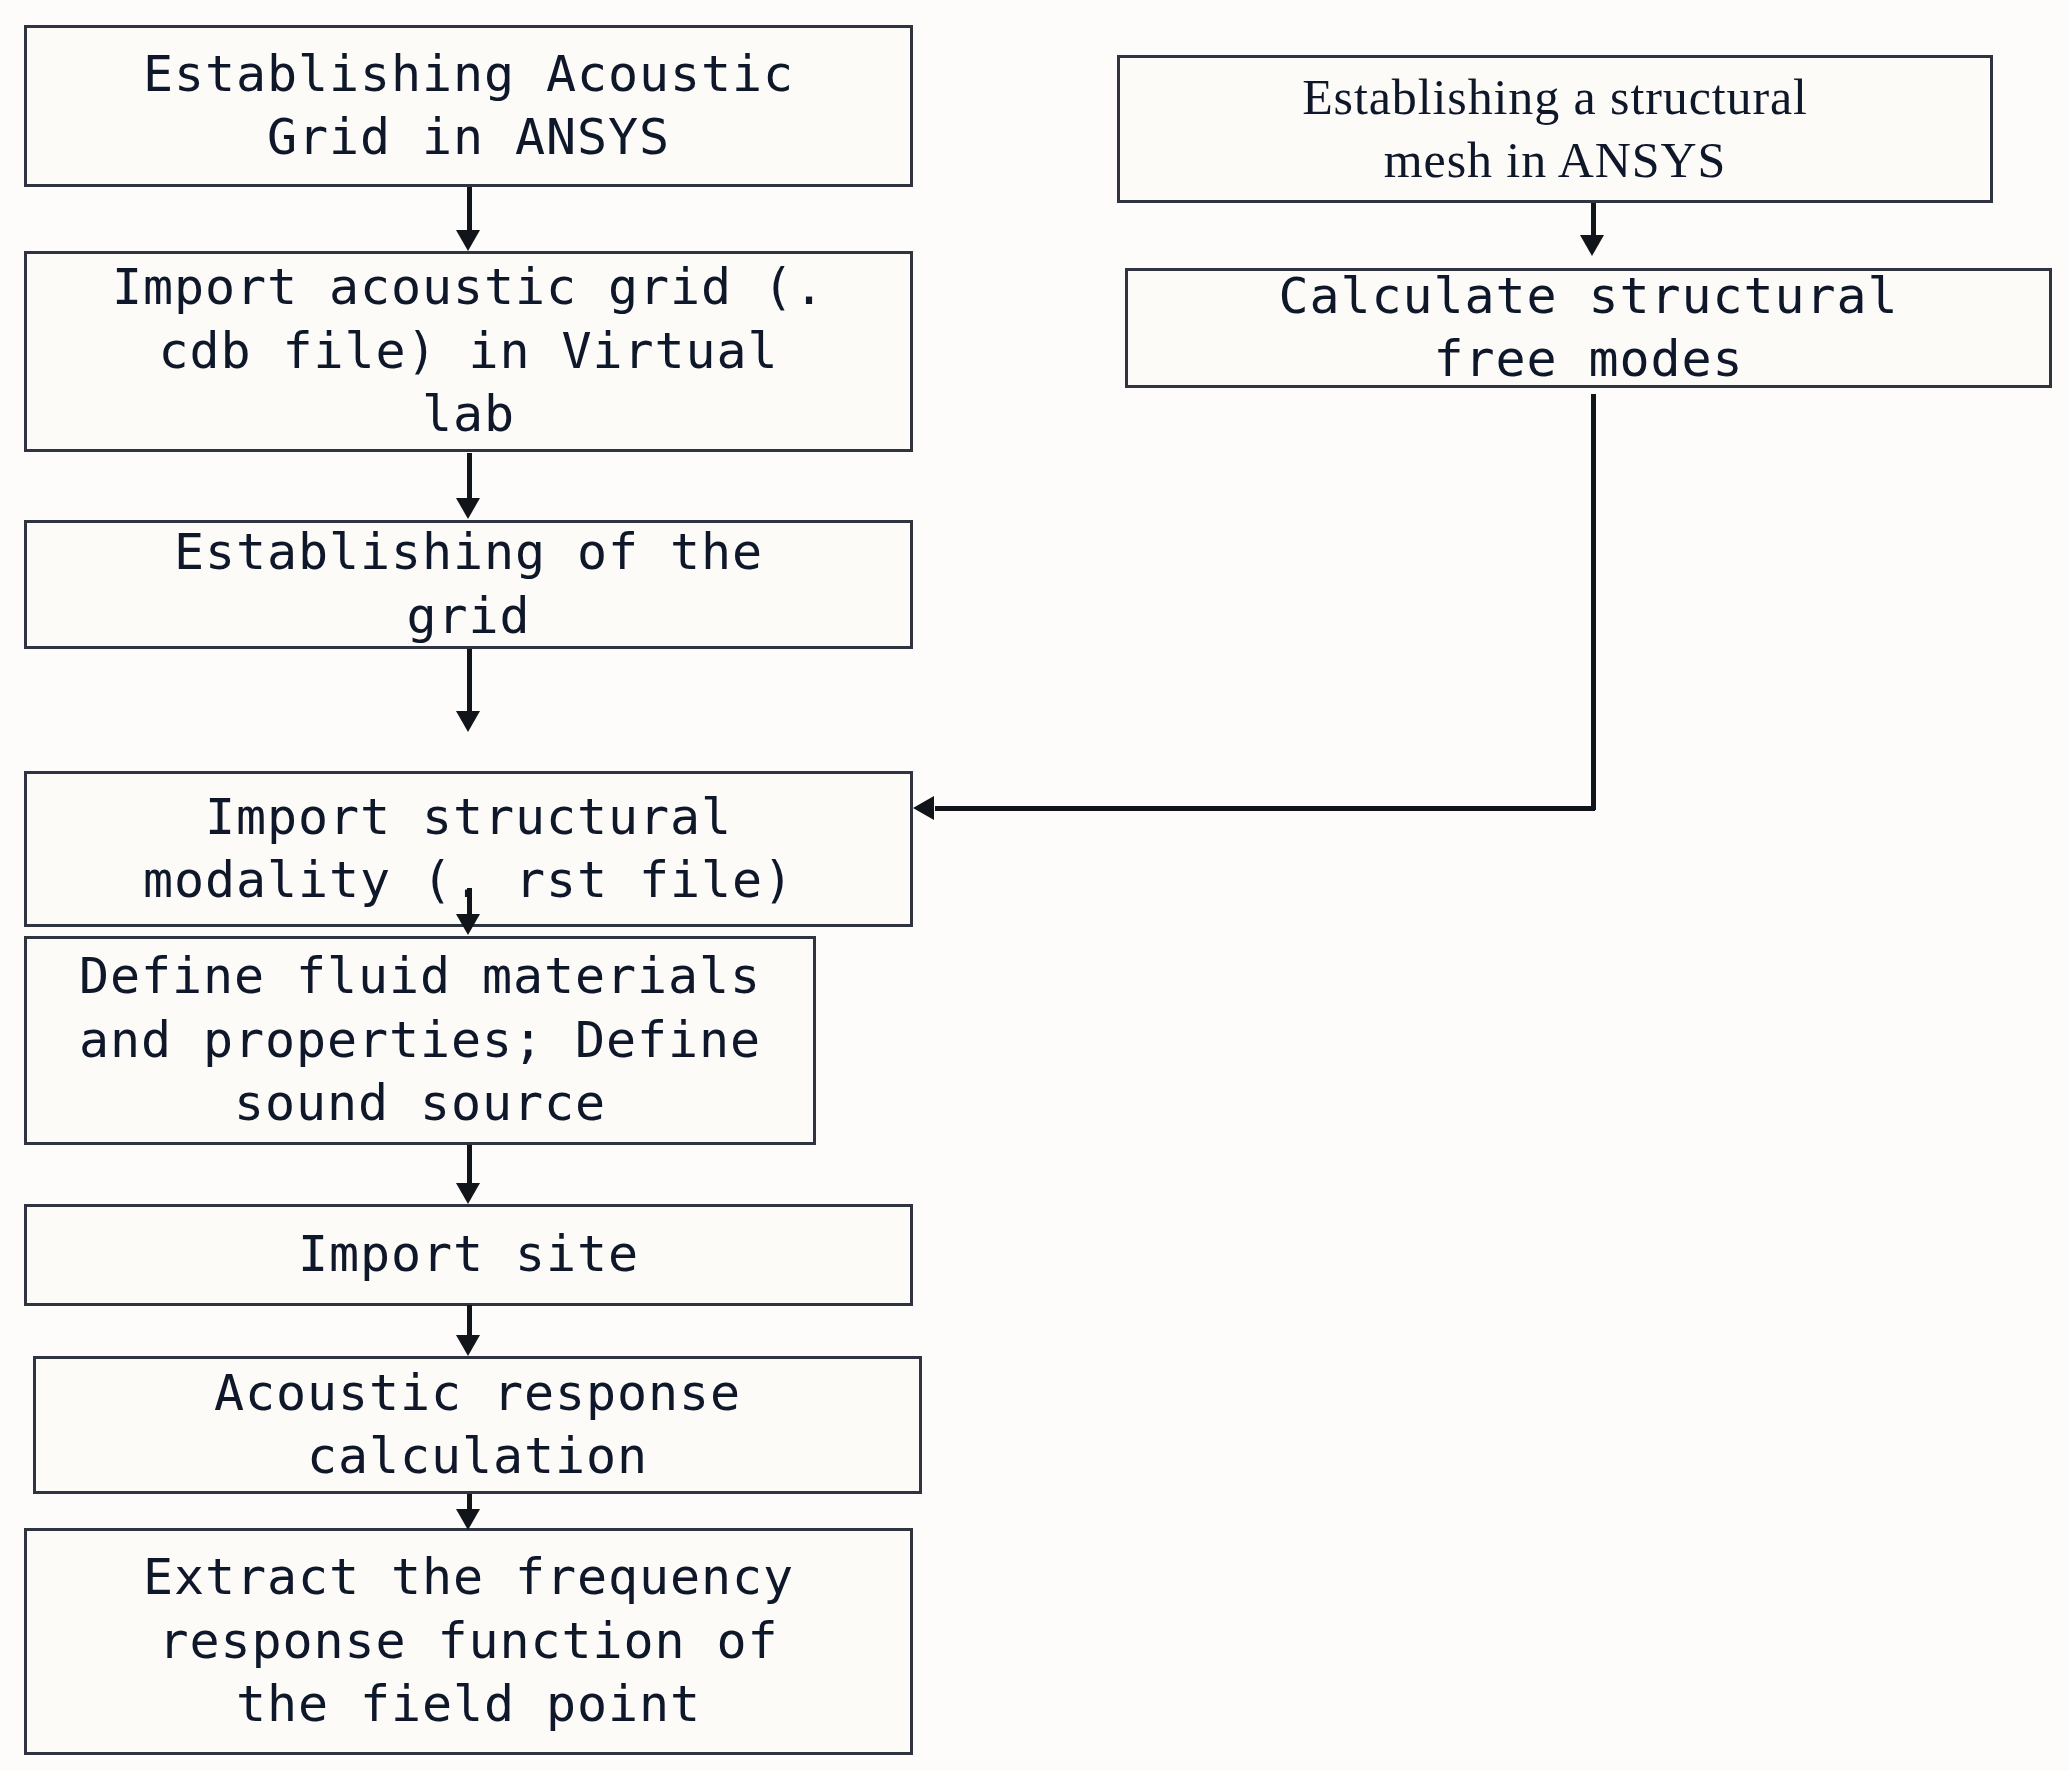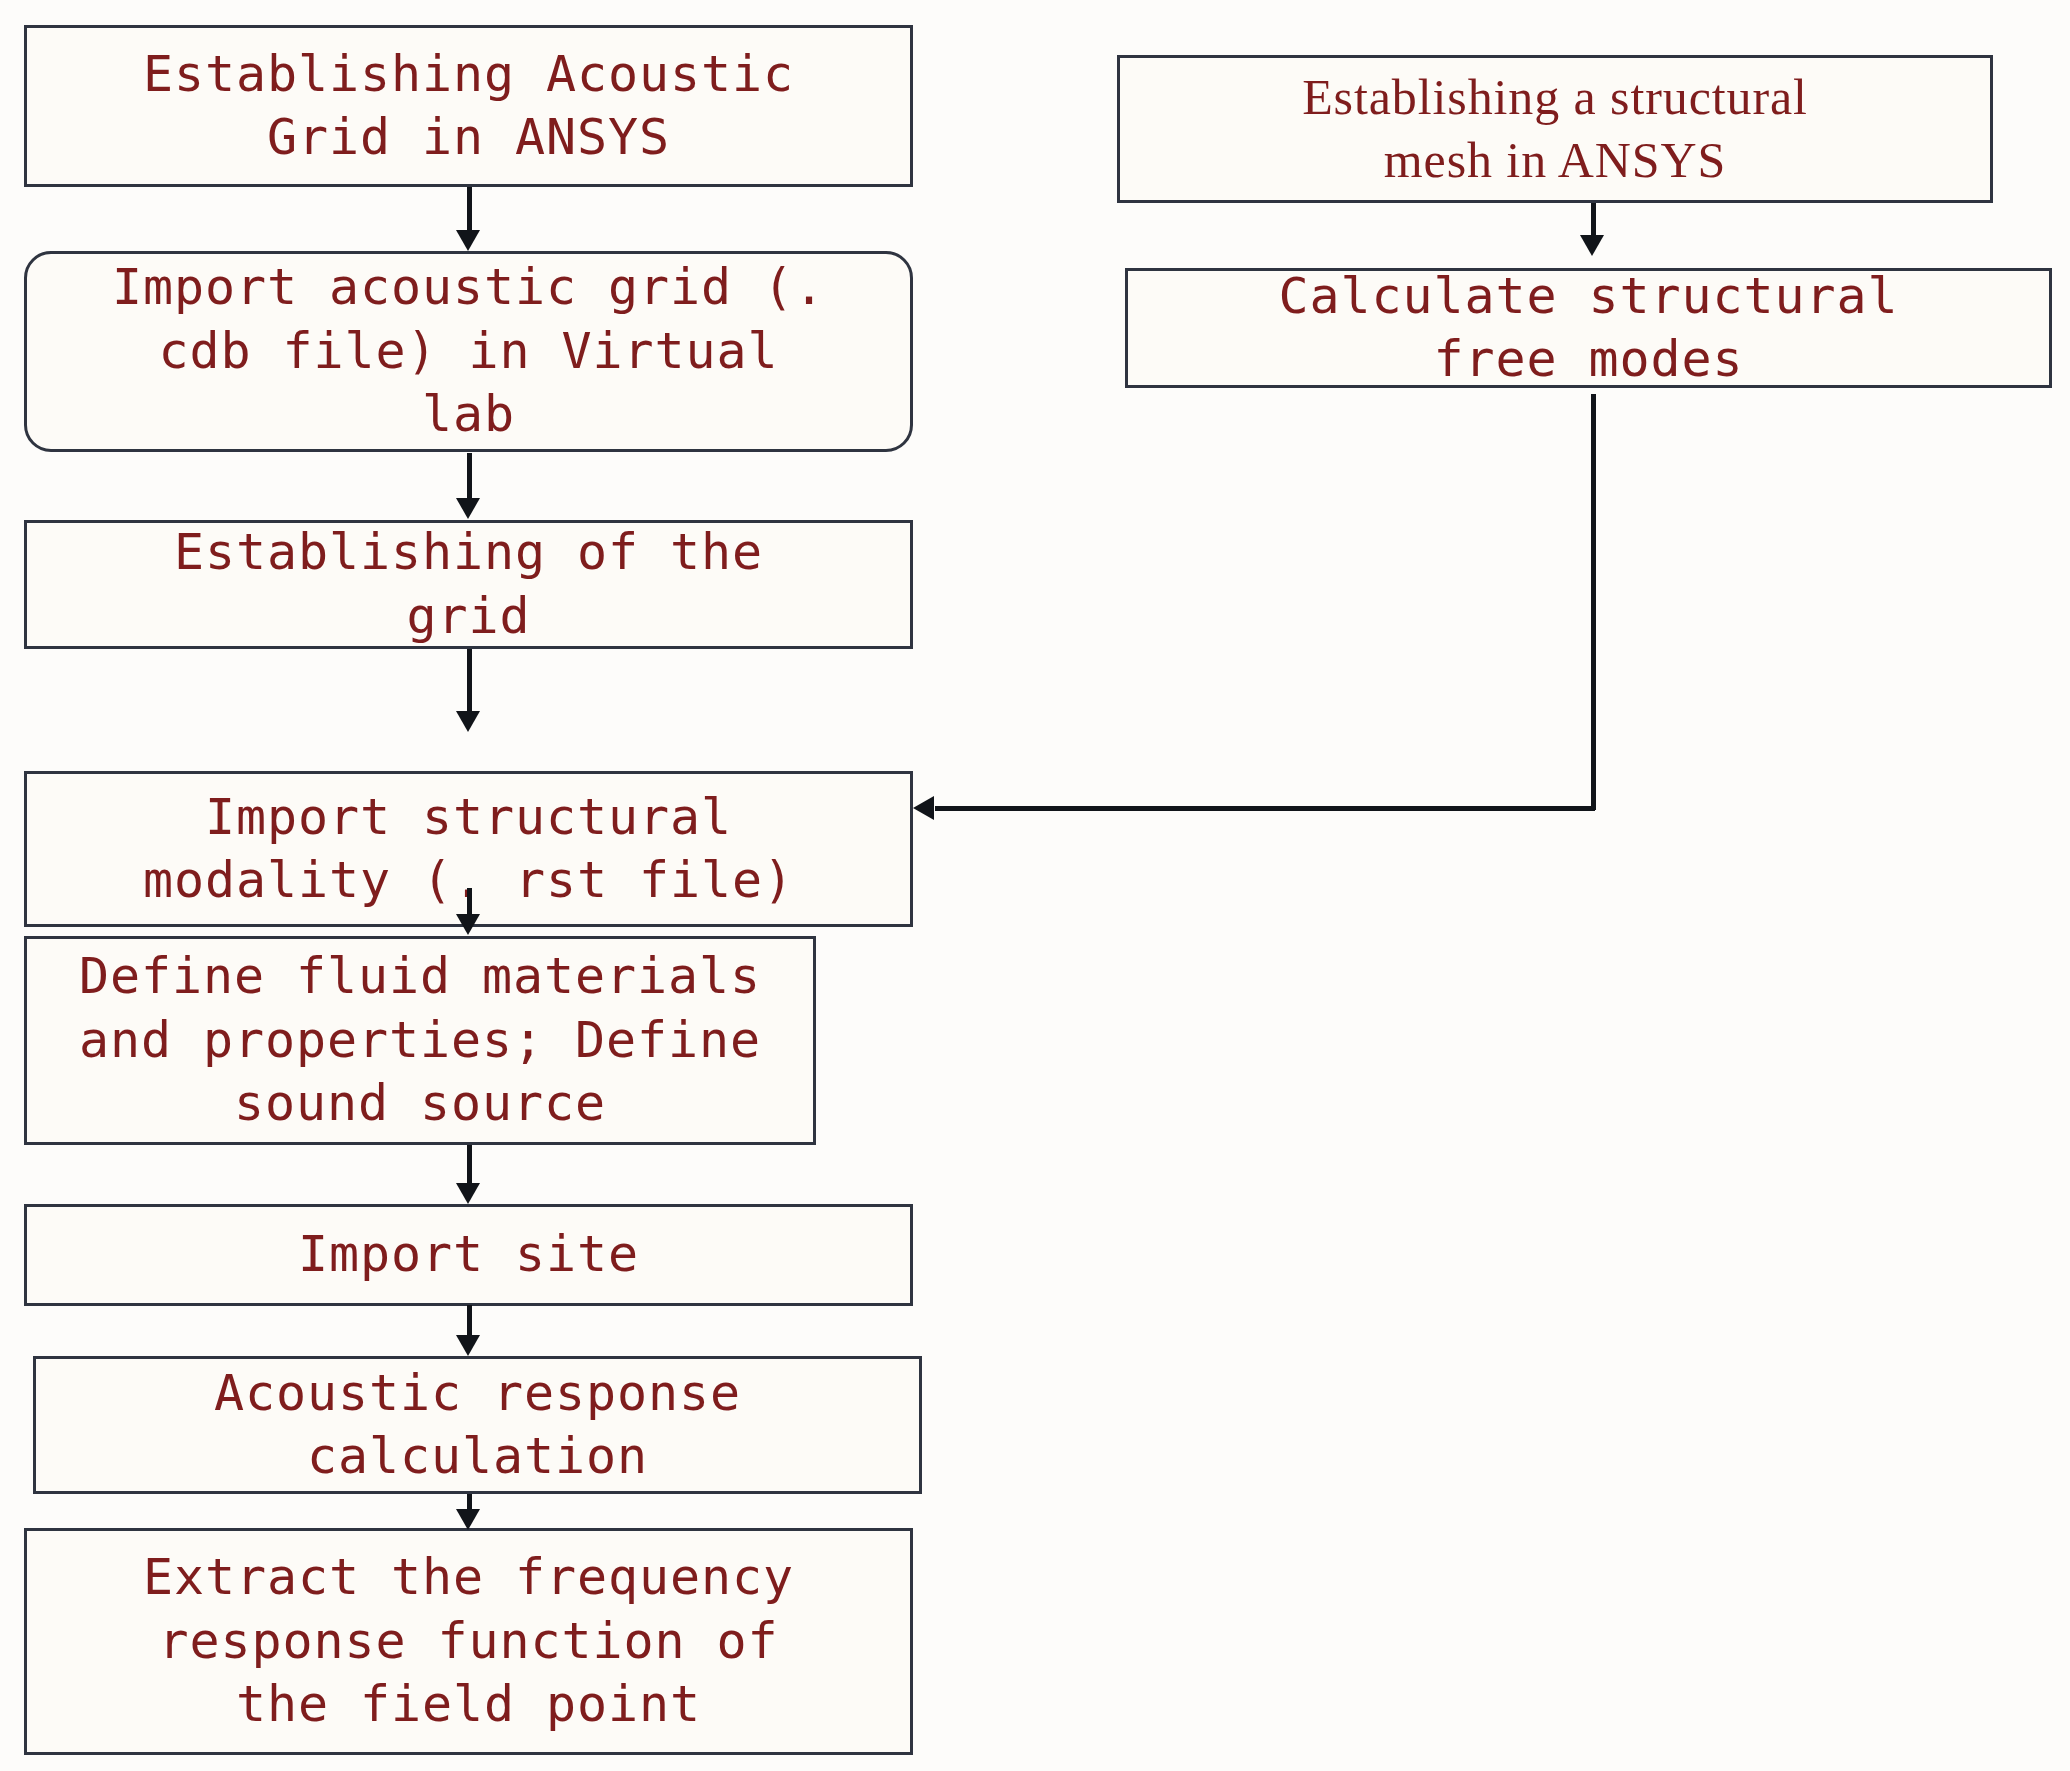--- a/index.html
+++ b/index.html
@@ -17,21 +17,21 @@
   }
   .node {
     position: absolute;
     box-sizing: border-box;
     border: 3.6px solid #2f3440;
     background: #fdfbf7;
     display: flex;
     align-items: center;
     justify-content: center;
     text-align: center;
-    color: #7f1d1d;
+    color: #0f172a;
     font-family: "DejaVu Sans Mono", "Liberation Mono", monospace;
     font-size: 50px;
     line-height: 1.27;
     letter-spacing: 0.9px;
     padding: 1.8px 9px;
     white-space: pre-line;
     font-weight: 400;
   }
   .conn {
     position: absolute;
@@ -57,21 +57,21 @@
   }
 </style>
 </head>
 <body>
 
 <div id="canvas">
 
   <div class="node" style="left:24px; top:25px; width:889px; height:162px;">Establishing Acoustic
 Grid in ANSYS</div>
 
-  <div class="node" style="left:24px; top:251px; width:889px; height:201px;border-radius:27px;">Import acoustic grid (.
+  <div class="node" style="left:24px; top:251px; width:889px; height:201px;">Import acoustic grid (.
 cdb file) in Virtual
 lab</div>
 
   <div class="node" style="left:24px; top:520px; width:889px; height:129px;">Establishing of the
 grid</div>
 
   <div class="node" style="left:24px; top:732px; width:889px; height:156px;margin-top:39px;">Import structural
 modality (. rst file)</div>
 
   <div class="node" style="left:24px; top:936px; width:792px; height:209px;">Define fluid materials

